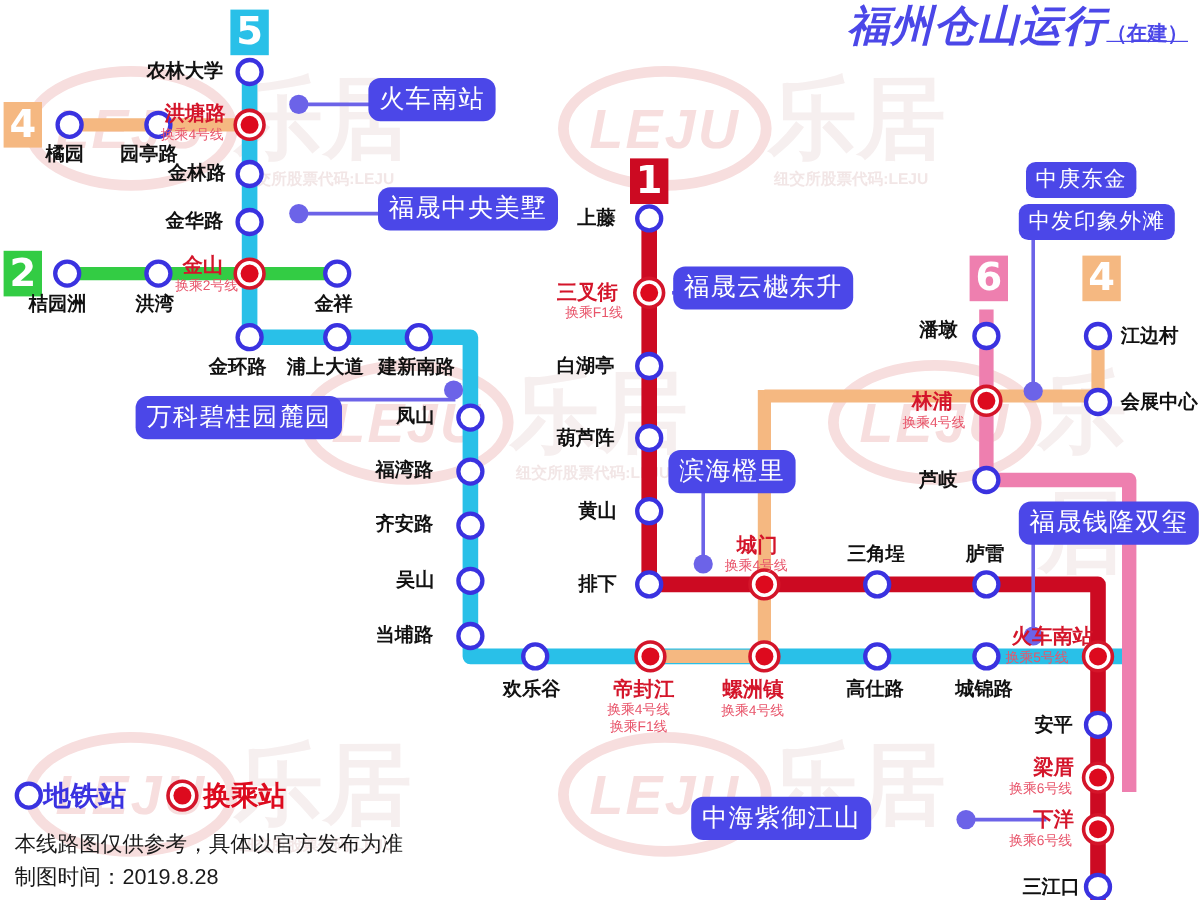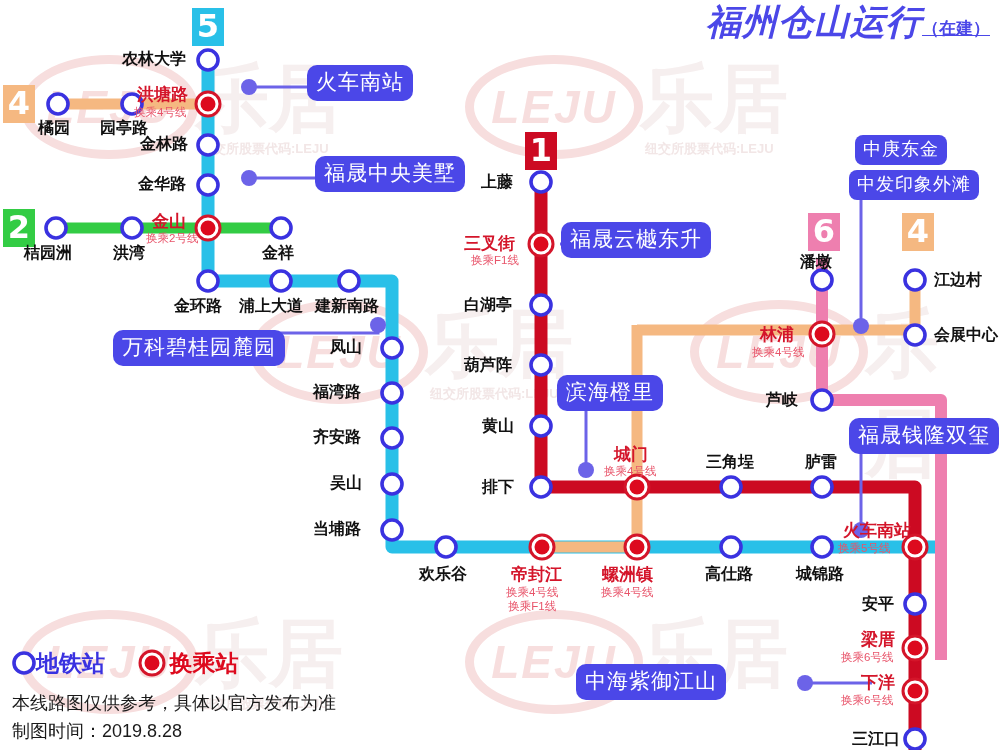--- a/index.html
+++ b/index.html
@@ -319,21 +319,21 @@
 <div class="stn-name tr" style="left:511px;top:563px;">帝封江</div>
 <div class="xfer" style="left:506px;top:585px;white-space:pre;text-align:center;line-height:1.25;">换乘4号线
 换乘F1线</div>
 
 <div class="stn-name tr" style="left:602px;top:563px;">螺洲镇</div>
 <div class="xfer" style="left:601px;top:585px;">换乘4号线</div>
 
 <div class="stn-name" style="left:705px;top:564px;">高仕路</div>
 <div class="stn-name" style="left:796px;top:564px;">城锦路</div>
 
-<div class="stn-name" style="left:766px;top:252px;margin-left:34px;">潘墩</div>
+<div class="stn-name" style="left:766px;top:265px;">潘墩</div>
 
 <div class="stn-name tr" style="left:760px;top:323px;">林浦</div>
 <div class="xfer" style="left:752px;top:345px;">换乘4号线</div>
 
 <div class="stn-name" style="left:766px;top:390px;">芦岐</div>
 
 <div class="stn-name" style="left:934px;top:270px;">江边村</div>
 <div class="stn-name" style="left:934px;top:325px;">会展中心</div>
 
 <div class="stn-name tr" style="left:843px;top:519px;">火车南站</div>

